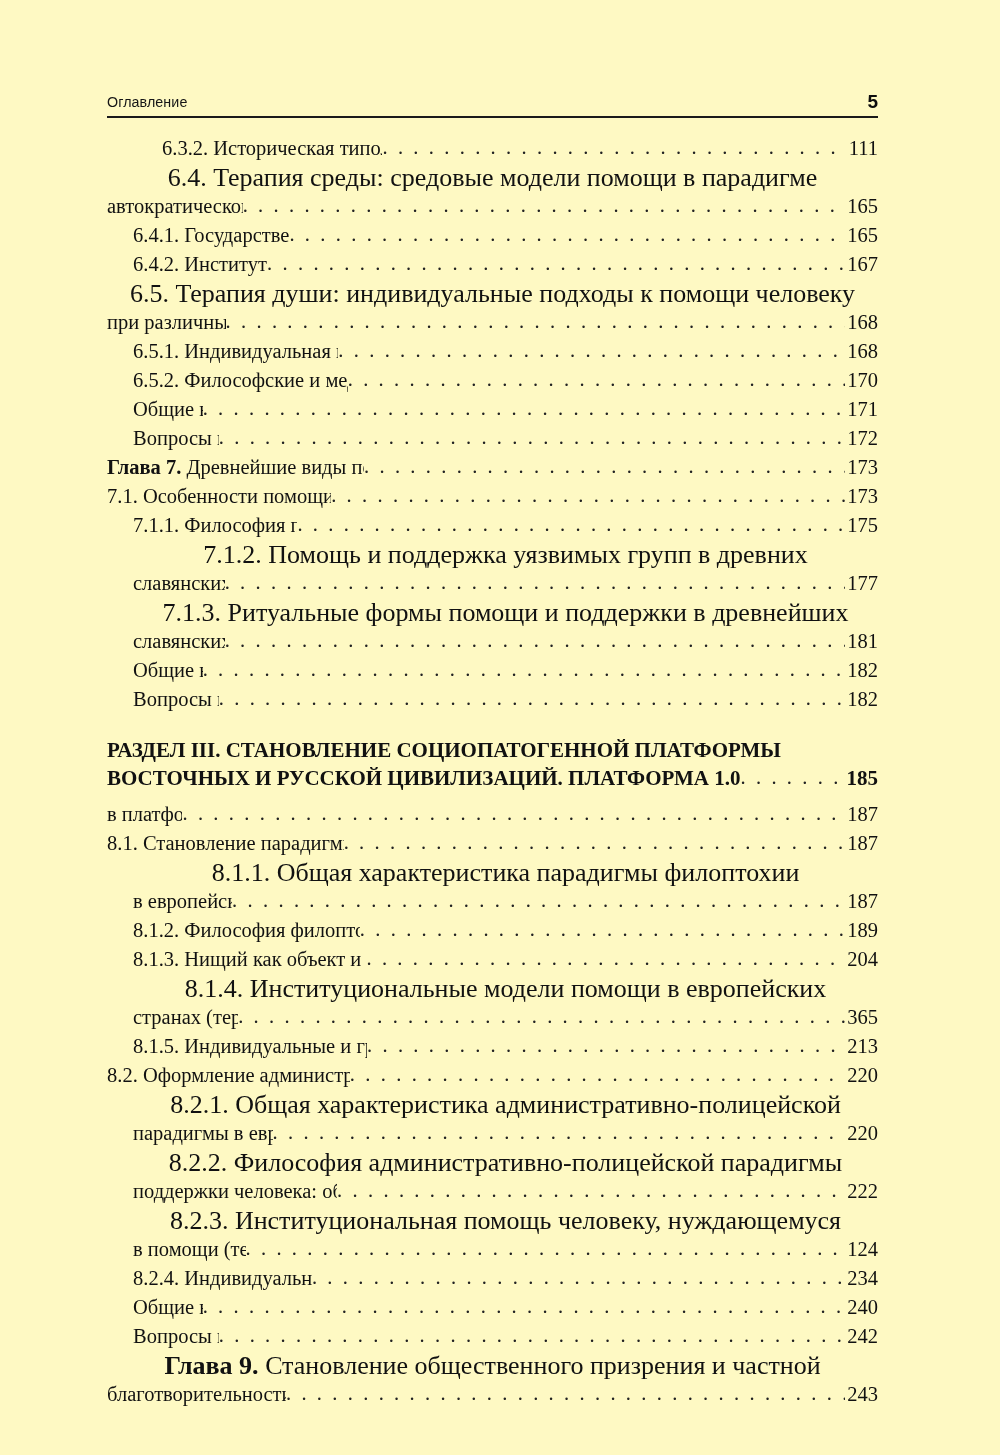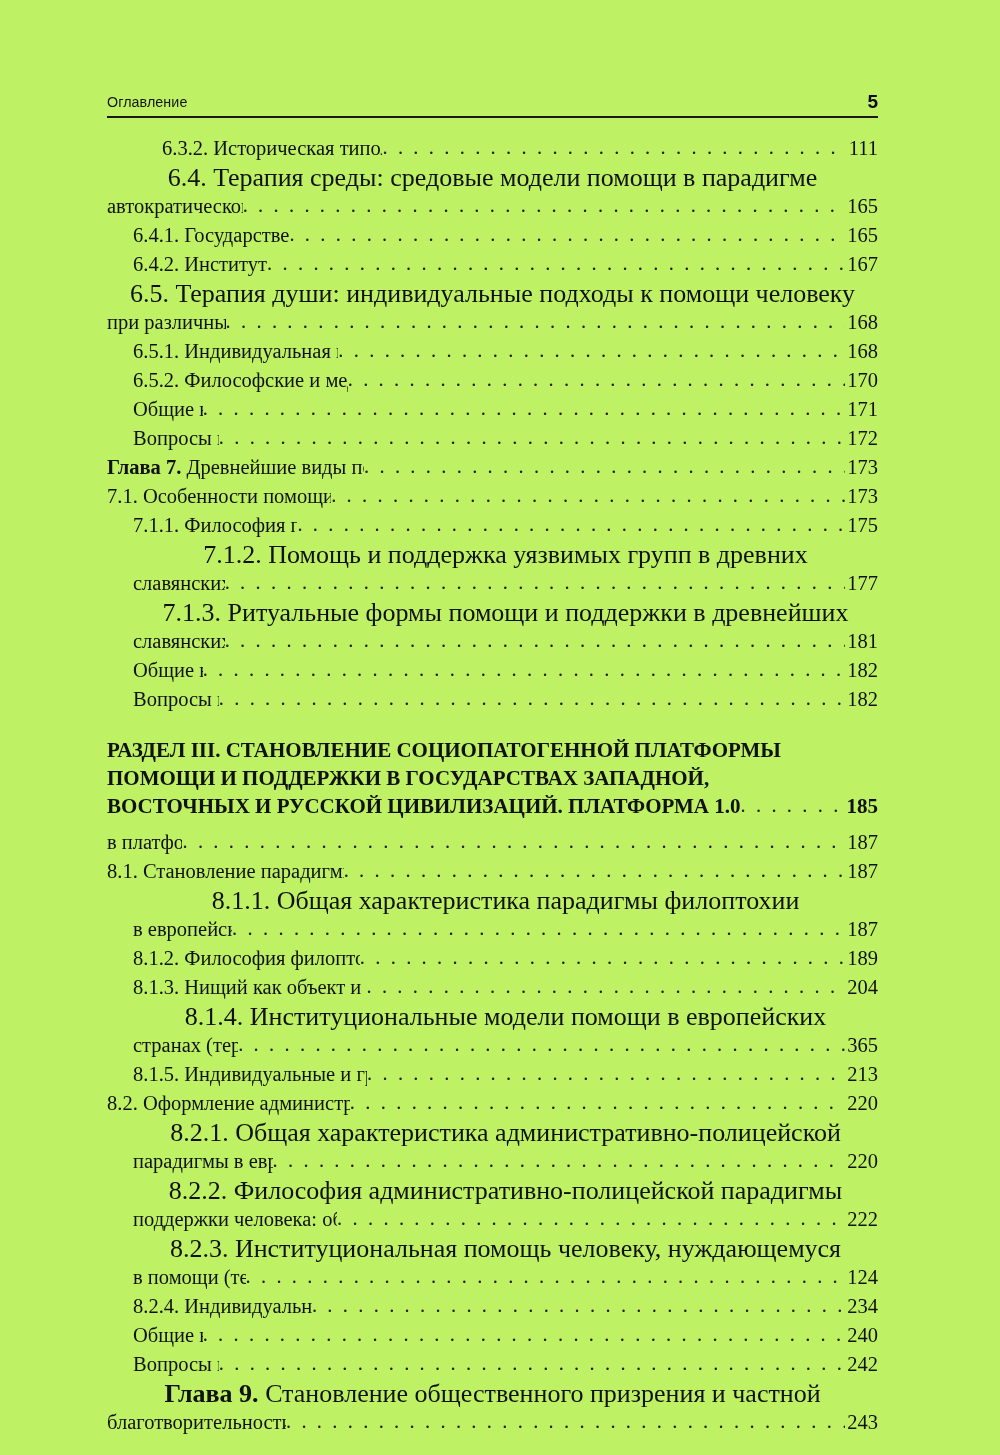--- a/index.html
+++ b/index.html
@@ -13,21 +13,21 @@
     height: 1455px;
     font-family: "Liberation Serif", "DejaVu Serif", serif;
     color: #111111;
     overflow: hidden;
   }
 
   .page {
     position: relative;
     width: 1000px;
     height: 1455px;
-    background: #bef264;
+    background: #fef9c3;
     box-sizing: border-box;
   }
 
   
   .running-head {
     position: absolute;
     left: 107px;
     top: 92px;
     width: 771px;
     display: flex;
@@ -230,21 +230,20 @@
         <span class="leader"></span>
         <span class="page-num">182</span>
       </div>
       <div class="toc-entry lvl-2">
         <span class="label">Вопросы и задания</span>
         <span class="leader"></span>
         <span class="page-num">182</span>
       </div>
       <div class="part-heading">
         <div class="part-line">РАЗДЕЛ III. СТАНОВЛЕНИЕ СОЦИОПАТОГЕННОЙ ПЛАТФОРМЫ</div>
-        <div class="part-line">ПОМОЩИ И ПОДДЕРЖКИ В ГОСУДАРСТВАХ ЗАПАДНОЙ,</div>
         <div class="part-last">
           <span class="label">ВОСТОЧНЫХ И РУССКОЙ ЦИВИЛИЗАЦИЙ. ПЛАТФОРМА 1.0</span>
           <span class="leader"></span>
           <span class="page-num">185</span>
         </div>
       </div>
       <div class="toc-entry lvl-chapter">
         <span class="label">в платформе 1.0</span>
         <span class="leader"></span>
         <span class="page-num">187</span>

